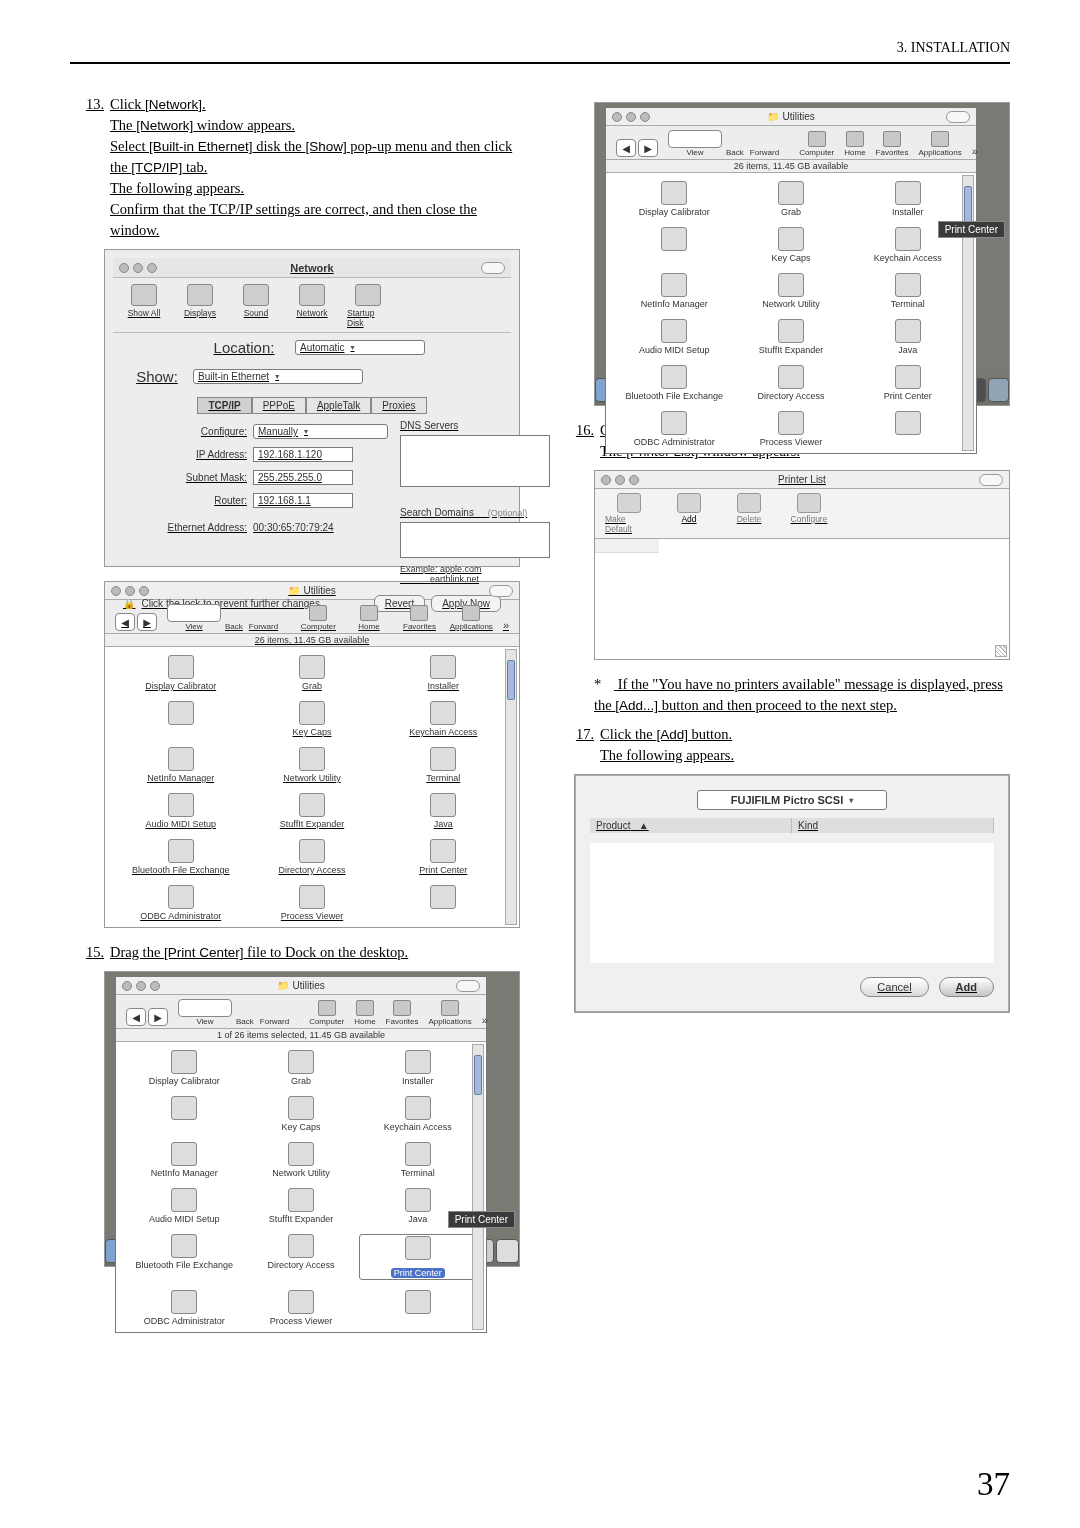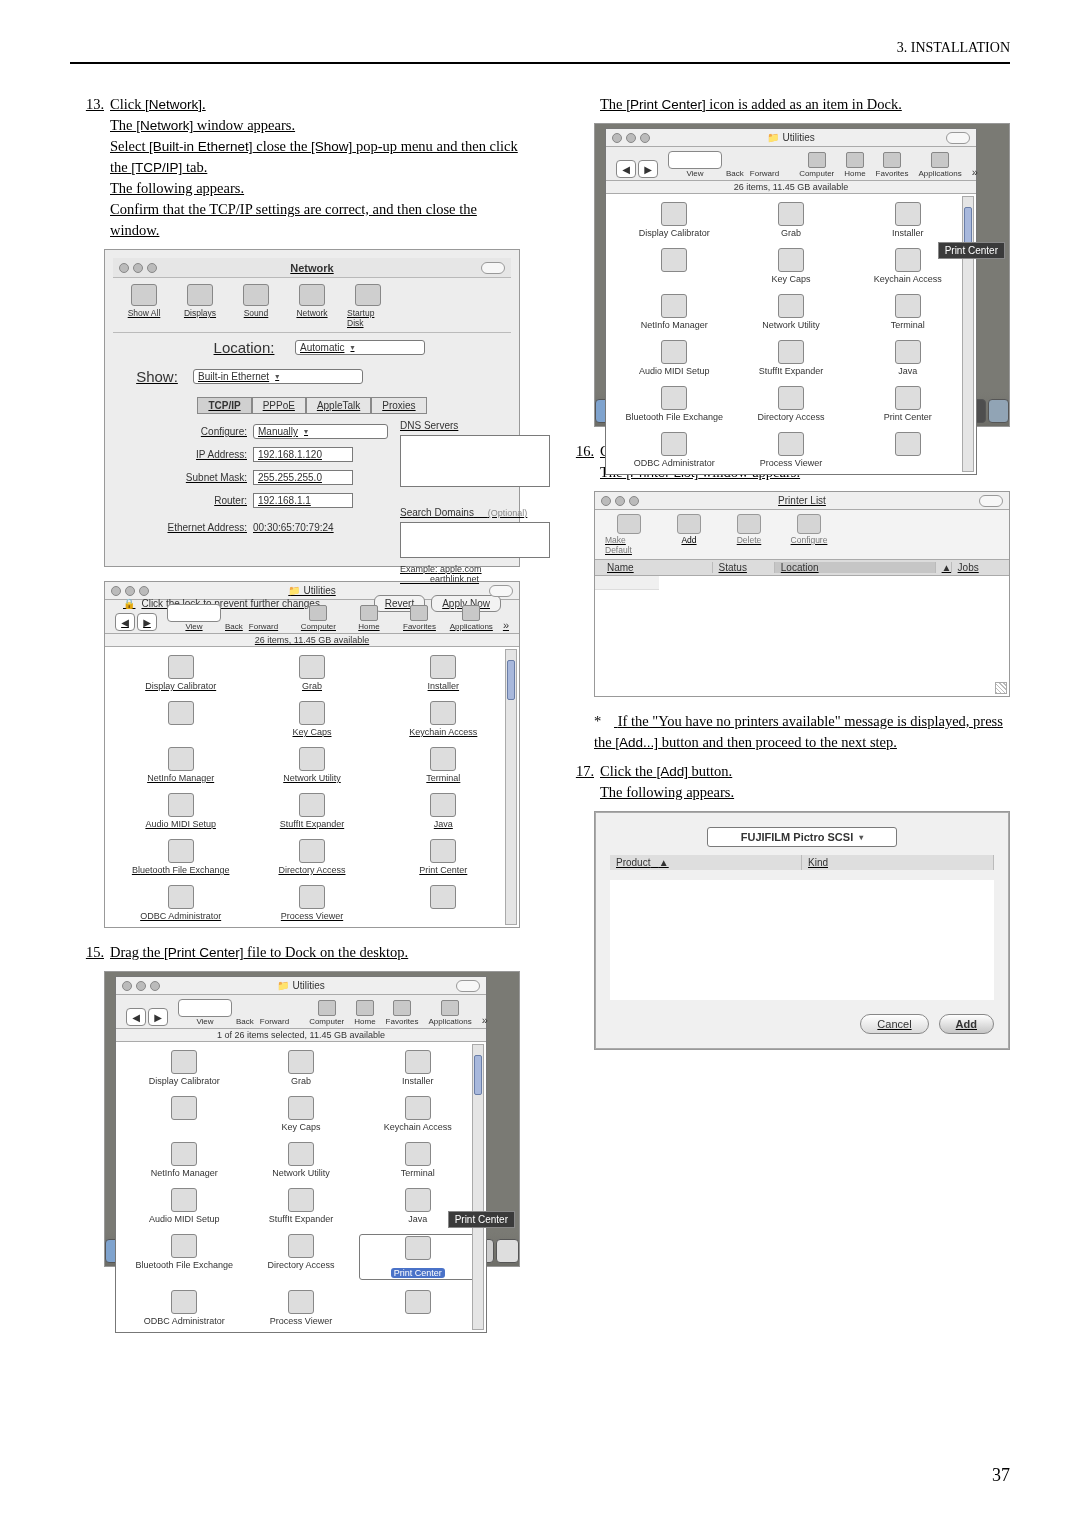--- a/index.html
+++ b/index.html
@@ -125,39 +125,39 @@
   .ad-head .c { flex:1; padding:2px 6px; border-right:1px solid #bbb; }
   .ad-foot { margin-top:14px; display:flex; justify-content:flex-end; gap:10px; }
   .ad-foot .btn2 {
     border:1px solid #888; border-radius:12px; padding:3px 16px;
     background:linear-gradient(#fff,#dadada); font-size:11px;
     font-family:"Lucida Grande",Arial,sans-serif;
   }
   .ad-foot .btn2.primary { background:linear-gradient(#fff,#c5c5c5); font-weight:bold; }
   .hint { margin-left:34px; margin-bottom:8px; }
   .hint .ast { width:20px; display:inline-block; }
-  .page-num { position:absolute; right:70px; bottom:42px; font-size:18px; }
+  .page-num { position:absolute; right:70px; bottom:25px; font-size:33px; }
 </style>
 </head>
 <body>
 
 <div class="page-header">
   <span>3. INSTALLATION</span>
 </div>
 
 <div class="cols">
 
   <div class="col">
 
     <div class="instr num">
       <div class="n">13.</div>
       <div class="t">
         <span>Click </span><span class="sans">[Network]</span><span>.</span><br>
         <span>The </span><span class="sans">[Network]</span><span> window appears.</span><br>
-        <span>Select </span><span class="sans">[Built-in Ethernet]</span><span> close the </span><span class="sans">[Show]</span><span> pop-up menu and then click the </span><span class="sans">[TCP/IP]</span><span> tab.</span><br>
+        <span>Select </span><span class="sans">[Built-in Ethernet]</span><span> disk the </span><span class="sans">[Show]</span><span> pop-up menu and then click the </span><span class="sans">[TCP/IP]</span><span> tab.</span><br>
         <span>The following appears.</span><br>
         <span>Confirm that the TCP/IP settings are correct, and then close the window.</span>
       </div>
     </div>
 
     <div class="figure netpanel">
       <div class="np-title">
         <div class="tl">
           <div class="tlbtn"></div>
           <div class="tlbtn"></div>
@@ -538,23 +538,20 @@
           <div class="dockic" style="background:#9c9c9c"></div>
           <div class="dockic" style="background:#cecece"></div>
           <div class="dockic" style="background:#dedede"></div>
         </div>
     </div>
 
   </div>
 
   <div class="col">
 
-    <div class="instr indent">
-      <span>The </span><span class="sans">[Print Center]</span><span> icon is added as an item in Dock.</span>
-    </div>
 
     <div class="figure desk" style="margin-left:34px">
       <div class="deskbody" style="height:268px">
         <div class="deskfin" id="fin3">
             <div class="fin-title">
               <div class="tl">
                 <div class="tlbtn"></div>
                 <div class="tlbtn"></div>
                 <div class="tlbtn"></div>
               </div>
@@ -735,47 +732,40 @@
           </div>
         <div class="pb">
             <div class="ic"></div>
             <div class="lb">Delete</div>
           </div>
         <div class="pb">
             <div class="ic"></div>
             <div class="lb">Configure</div>
           </div>
       </div>
-      <div class="pl-head">
-        <div class="c" style="flex:2">Name</div>
-        <div class="c" style="flex:1">Status</div>
-        <div class="c locc" style="flex:3">Location</div>
-        <div class="c" style="width:16px;text-align:center">▲</div>
-        <div class="c" style="flex:0.8">Jobs</div>
-      </div>
       <div class="pl-body">
         <div class="row0"></div>
         <div class="pl-resize"></div>
       </div>
     </div>
 
     <div class="instr hint">
       <span class="ast">*</span>
       <span>If the "You have no printers available" message is displayed, press the </span><span class="sans">[Add...]</span><span> button and then proceed to the next step.</span>
     </div>
 
     <div class="instr num">
       <div class="n">17.</div>
       <div class="t">
         <span>Click the </span><span class="sans">[Add]</span><span> button.</span><br>
         <span>The following appears.</span>
       </div>
     </div>
 
-    <div class="figure" style="margin-left:34px;background:#bef264">
+    <div class="figure" style="margin-left:14px;background:#bef264">
       <div class="adddlg">
         <div style="text-align:center;margin-bottom:8px">
           <div class="sel" style="width:190px;justify-content:center;padding:3px 6px;font-size:11px;font-weight:bold">
             <span>FUJIFILM Pictro SCSI</span>
             <span class="arr">▾</span>
           </div>
         </div>
         <div class="ad-head">
           <div class="c"><span>Product</span> &nbsp; <span>▲</span></div>
           <div class="c">Kind</div>

